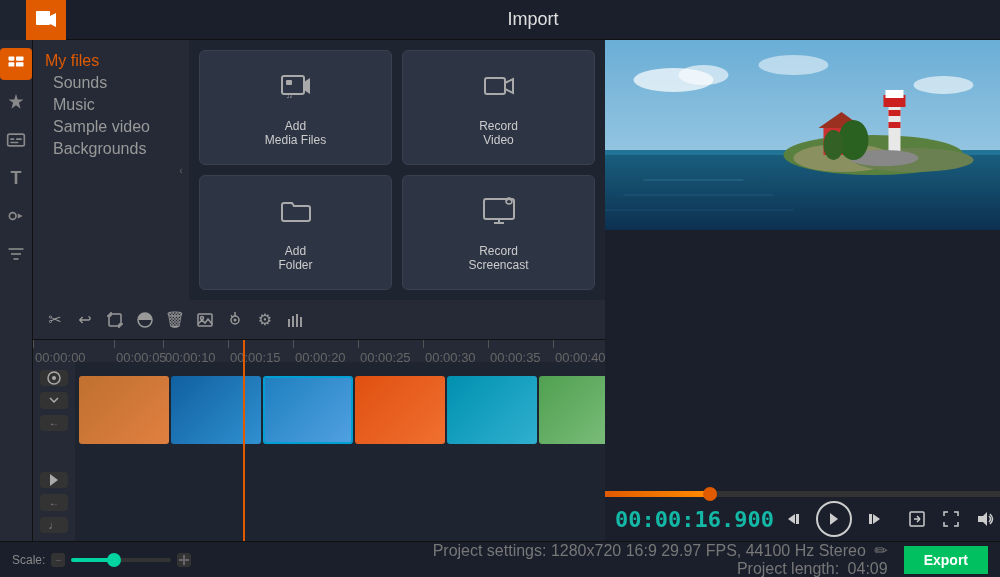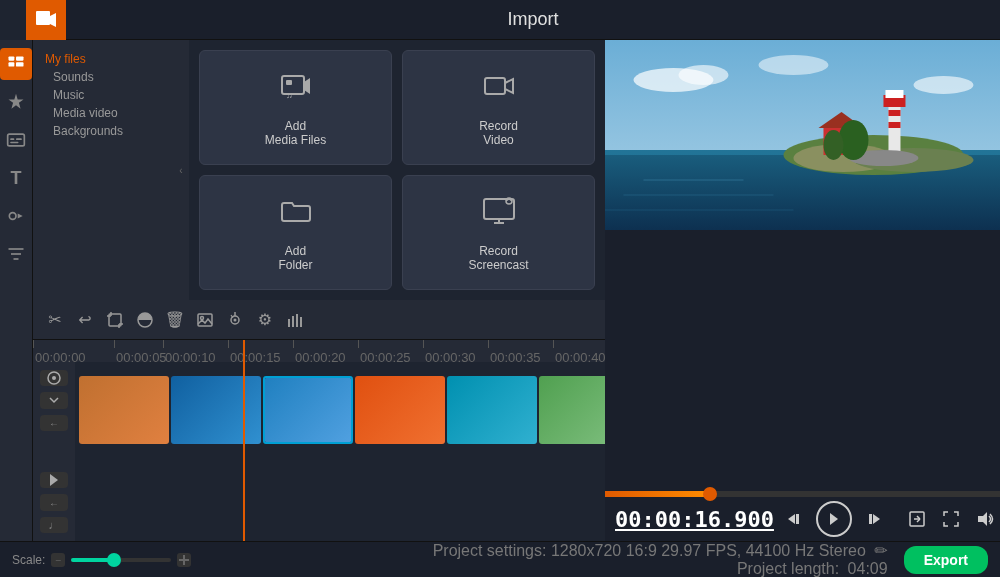--- a/index.html
+++ b/index.html
@@ -9,38 +9,38 @@
     #top-bar { display: flex; align-items: center; height: 40px; background: #1a1f2b; border-bottom: 1px solid #111; margin-left: 26px; }
     #app-logo { width: 40px; height: 40px; background: #e05a00; display: flex; align-items: center; justify-content: center; }
     #app-logo svg { width: 24px; height: 24px; }
     #top-title { flex: 1; text-align: center; font-size: 18px; color: #e0e0e0; font-weight: 300; }
 
     
     #sidebar { width: 42px; background: #252a36; display: flex; flex-direction: column; align-items: center; padding-top: 8px; gap: 6px; border-right: 1px solid #111; }
     .sidebar-icon { width: 32px; height: 32px; display: flex; align-items: center; justify-content: center; border-radius: 4px; color: #888; font-size: 16px; cursor: pointer; }
     .sidebar-icon.active { background: #e05a00; color: white; }
     #file-tree { width: 140px; background: #252a36; padding: 10px 8px; min-height: 260px; }
-    #file-tree .tree-item { font-size: 12px; padding: 2px 4px; cursor: pointer; color: #e05a00; }
+    #file-tree .tree-item { font-size: 16px; padding: 2px 4px; cursor: pointer; color: #e05a00; }
     #file-tree .tree-item.sub { color: #999; padding-left: 12px; }
     #import-buttons { display: grid; grid-template-columns: 1fr 1fr; gap: 10px; padding: 10px; flex: 1; }
     .import-btn { background: #2d3444; border: 1px solid #3a4050; border-radius: 6px; display: flex; flex-direction: column; align-items: center; justify-content: center; padding: 16px 10px; cursor: pointer; color: #ccc; font-size: 12px; text-align: center; gap: 8px; min-height: 90px; }
     .import-btn .icon { font-size: 28px; color: #aaa; }
     #collapse-btn { width: 16px; background: #252a36; display: flex; align-items: center; justify-content: center; cursor: pointer; color: #666; font-size: 10px; }
 
     
     #preview { flex: 1; display: flex; flex-direction: column; background: #1a1f2b; }
     #video-preview { flex: 1; position: relative; overflow: hidden; }
 
     #progress-bar-container { height: 6px; background: #333; position: relative; }
     #progress-bar { height: 100%; background: linear-gradient(to right, #e05a00, #ff8c00); width: 26%; }
     #progress-thumb { width: 14px; height: 14px; background: #e05a00; border-radius: 50%; position: absolute; top: -4px; left: calc(26% - 7px); }
 
     
     #transport { height: 44px; background: #1a1f2b; display: flex; align-items: center; padding: 0 10px; gap: 6px; }
-    #timecode { font-size: 22px; font-weight: bold; color: #ffffff; font-family: monospace; margin-right: auto; text-decoration: underline; }
+    #timecode { font-size: 22px; font-weight: bold; color: #14b8a6; font-family: monospace; margin-right: auto; }
     .transport-btn { width: 30px; height: 30px; display: flex; align-items: center; justify-content: center; color: #ccc; cursor: pointer; font-size: 14px; }
     .transport-btn.play { width: 36px; height: 36px; border: 2px solid #ccc; border-radius: 50%; font-size: 12px; }
     #transport-right { display: flex; align-items: center; gap: 4px; margin-left: 8px; }
 
     
     #toolbar { height: 40px; background: #252a36; display: flex; align-items: center; padding: 0 8px; gap: 4px; border-bottom: 1px solid #111; }
     .tool-btn { width: 28px; height: 28px; display: flex; align-items: center; justify-content: center; color: #999; cursor: pointer; font-size: 16px; border-radius: 3px; }
     #toolbar-left { display: flex; gap: 2px; align-items: center; }
 
     
@@ -53,21 +53,21 @@
     .thumb.active { border: 2px solid #00a0d4; }
     .track-label { width: 28px; height: 28px; background: #333; border-radius: 4px; display: flex; align-items: center; justify-content: center; font-size: 11px; color: #888; cursor: pointer; }
 
     #bottom-bar { height: 36px; background: #1a1f2b; display: flex; align-items: center; padding: 0 12px; border-top: 1px solid #111; }
     #scale-control { display: flex; align-items: center; gap: 6px; }
     #scale-track { width: 100px; height: 4px; background: #333; border-radius: 2px; position: relative; }
     #scale-fill { width: 40px; height: 4px; background: #00d4a0; border-radius: 2px; }
     #scale-thumb { width: 14px; height: 14px; background: #00d4a0; border-radius: 50%; position: absolute; top: -5px; left: 36px; }
     .scale-end { width: 14px; height: 14px; background: #333; border-radius: 3px; display: flex; align-items: center; justify-content: center; font-size: 9px; color: #666; }
     #project-info { margin-left: auto; font-size: 16px; color: #777; text-align: right; }
-    #export-btn { margin-left: 16px; background: #00c060; color: white; border: none; border-radius: 12px; padding: 6px 20px; font-size: 14px; font-weight: bold; cursor: pointer; }
+    #export-btn { margin-left: 16px; background: #00c060; color: white; border: none; border-radius: 0; padding: 6px 20px; font-size: 14px; font-weight: bold; cursor: pointer; }
 
     #playhead-line { position: absolute; left: 210px; top: 0; width: 2px; background: #e05a00; height: 100%; z-index: 5; pointer-events: none; }
 
     
     #ruler-container { position: relative; height: 22px; background: #252a36; overflow: hidden; }
     .ruler-tick { position: absolute; top: 0; font-size: 13px; color: #666; padding-top: 10px; padding-left: 2px; }
     .ruler-tick::before { content: ''; position: absolute; top: 0; left: 0; width: 1px; height: 8px; background: #555; }
 
     
     .t1 { background: linear-gradient(135deg, #c07030, #e08040); }
@@ -138,21 +138,21 @@
     </div>
 
     <div class="left-col">
 
       <div style="display:flex; height:260px;">
 
         <div id="file-tree">
           <div class="tree-item">My files</div>
           <div class="tree-item sub">Sounds</div>
           <div class="tree-item sub">Music</div>
-          <div class="tree-item sub">Media video</div>
+          <div class="tree-item sub">Sample video</div>
           <div class="tree-item sub">Backgrounds</div>
         </div>
 
         <div id="collapse-btn">‹</div>
 
         <div id="import-buttons">
           <div class="import-btn">
             <span class="icon">
               <svg width="36" height="36" viewBox="0 0 36 36" fill="#aaa">
                 <rect x="4" y="8" width="22" height="18" rx="2" fill="none" stroke="#aaa" stroke-width="2"></rect>

